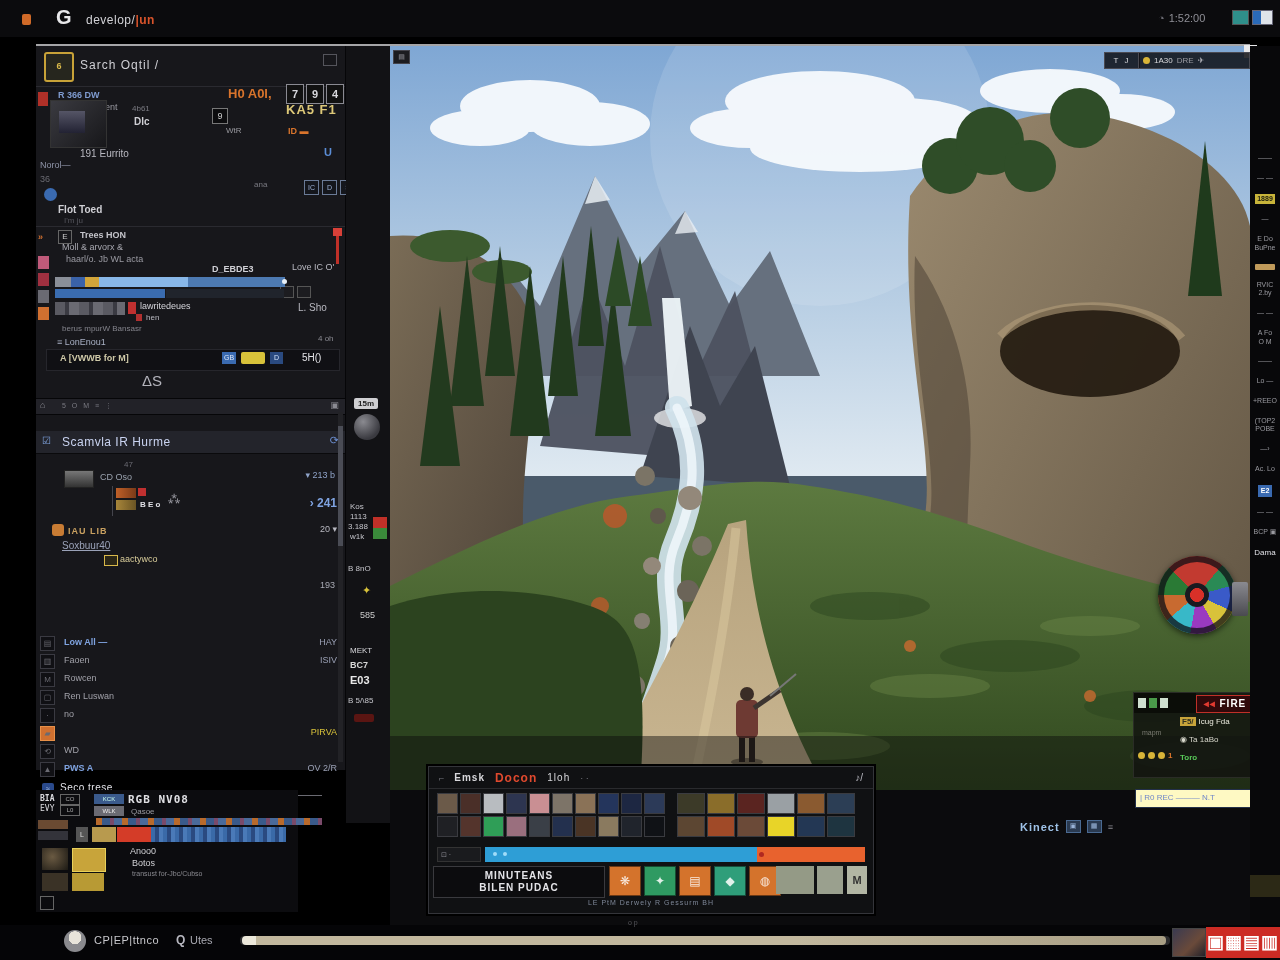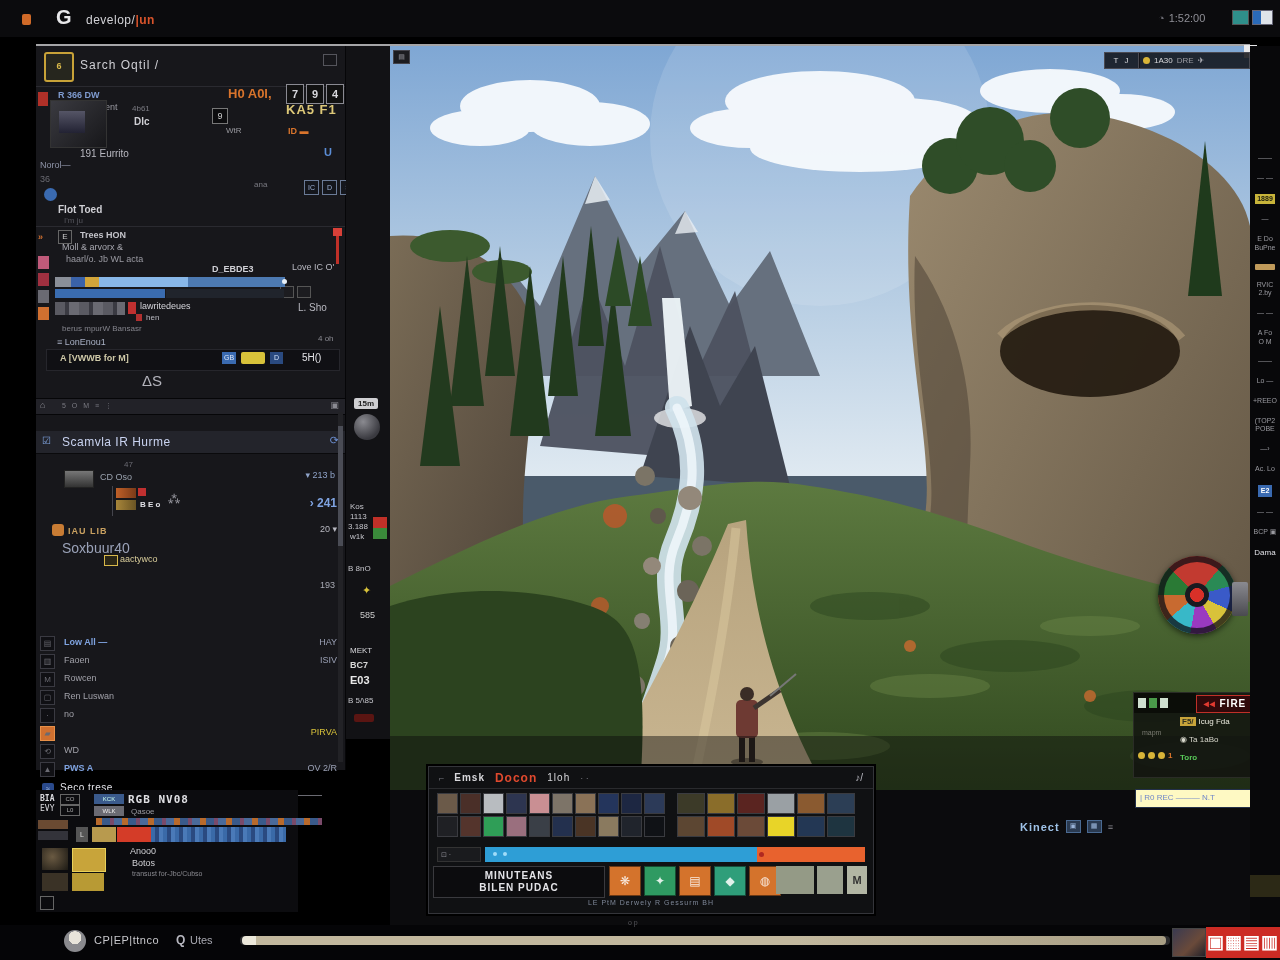--- a/index.html
+++ b/index.html
@@ -110,37 +110,37 @@
   .vline{left:76px;top:440px;width:1px;height:30px;background:#44444c;}
   .oc1{left:80px;top:442px;width:20px;height:10px;background:linear-gradient(90deg,#c06028,#7a3a18);}
   .oc2{left:80px;top:454px;width:20px;height:10px;background:linear-gradient(90deg,#a8863a,#6a5424);}
   .ocr{left:102px;top:442px;width:8px;height:8px;background:#c03030;}
   .tbeo{left:104px;top:454px;color:#e0e0e6;font-size:8px;font-weight:bold;}
   .tstar3{left:132px;top:444px;color:#9a9aa2;font-size:11px;}
   .t241{right:8px;top:450px;color:#7fa3e0;font-size:12px;font-weight:bold;}
   .oblob{left:16px;top:478px;width:12px;height:12px;background:#c87c34;border-radius:3px;}
   .tlib{left:32px;top:480px;color:#c8a060;font-size:9px;font-weight:bold;letter-spacing:1px;}
   .t20{right:8px;top:478px;color:#b8b8c0;font-size:9px;}
-  .tsox{left:26px;top:494px;color:#9aa2b8;font-size:14px;}
+  .tsox{left:26px;top:494px;color:#9aa2b8;font-size:10px;text-decoration:underline;}
   .yfold{left:68px;top:509px;width:12px;height:9px;border:1px solid #d8b84a;background:#2a2616;}
   .tact{left:84px;top:508px;color:#d8cc9a;font-size:9px;}
   .t193{right:10px;top:534px;color:#a8aab4;font-size:9px;}
   .orows{left:0;top:588px;width:309px;}
   .orow{position:relative;height:18px;}
   .orow .oi{position:absolute;left:4px;top:2px;width:13px;height:13px;color:#6a6a72;font-size:8px;text-align:center;line-height:13px;border:1px solid #3a3a42;background:#101014;}
   .orow .ol{position:absolute;left:28px;top:3px;color:#a0a0a8;font-size:9px;}
   .orow .orr{position:absolute;right:8px;top:3px;color:#9aa0b4;font-size:9px;}
   .orow.blue .ol{color:#7fa3e0;font-weight:bold;}
   .orow.orange-row .oi{background:#d07030;border-color:#e89048;}
   .orow.orange-row .orr{color:#d8c23a;}
   .lscroll{left:302px;top:366px;width:5px;height:350px;background:#222226;}
   .lthumb{left:302px;top:380px;width:5px;height:120px;background:#4a4c55;}
 
   
-  .gutter{left:346px;top:46px;width:44px;height:693px;background:#121215;font-size:8px;color:#c4c4ca;}
+  .gutter{left:346px;top:46px;width:44px;height:777px;background:#121215;font-size:8px;color:#c4c4ca;}
   .g-badge{left:8px;top:352px;background:#cfcfd2;color:#222;font-size:8px;padding:1px 4px;border-radius:2px;font-weight:bold;}
   .g-sphere{left:8px;top:368px;width:26px;height:26px;border-radius:50%;
             background:radial-gradient(circle at 35% 30%,#8a8a90,#3a3a40 70%);}
   .g-flag{left:26px;top:470px;width:14px;height:22px;background:linear-gradient(#c03028 0 50%,#3a8a3a 50% 100%);border:1px solid #111;}
   .g-star{color:#d8c23a;font-size:11px;}
   .g-smudge{left:8px;top:668px;width:20px;height:8px;background:#5a1512;border-radius:2px;}
 
   
   .viewport{left:390px;top:46px;width:860px;height:744px;overflow:hidden;background:#4a5a6a;}
   .viewport svg{display:block;width:860px;height:744px;}

